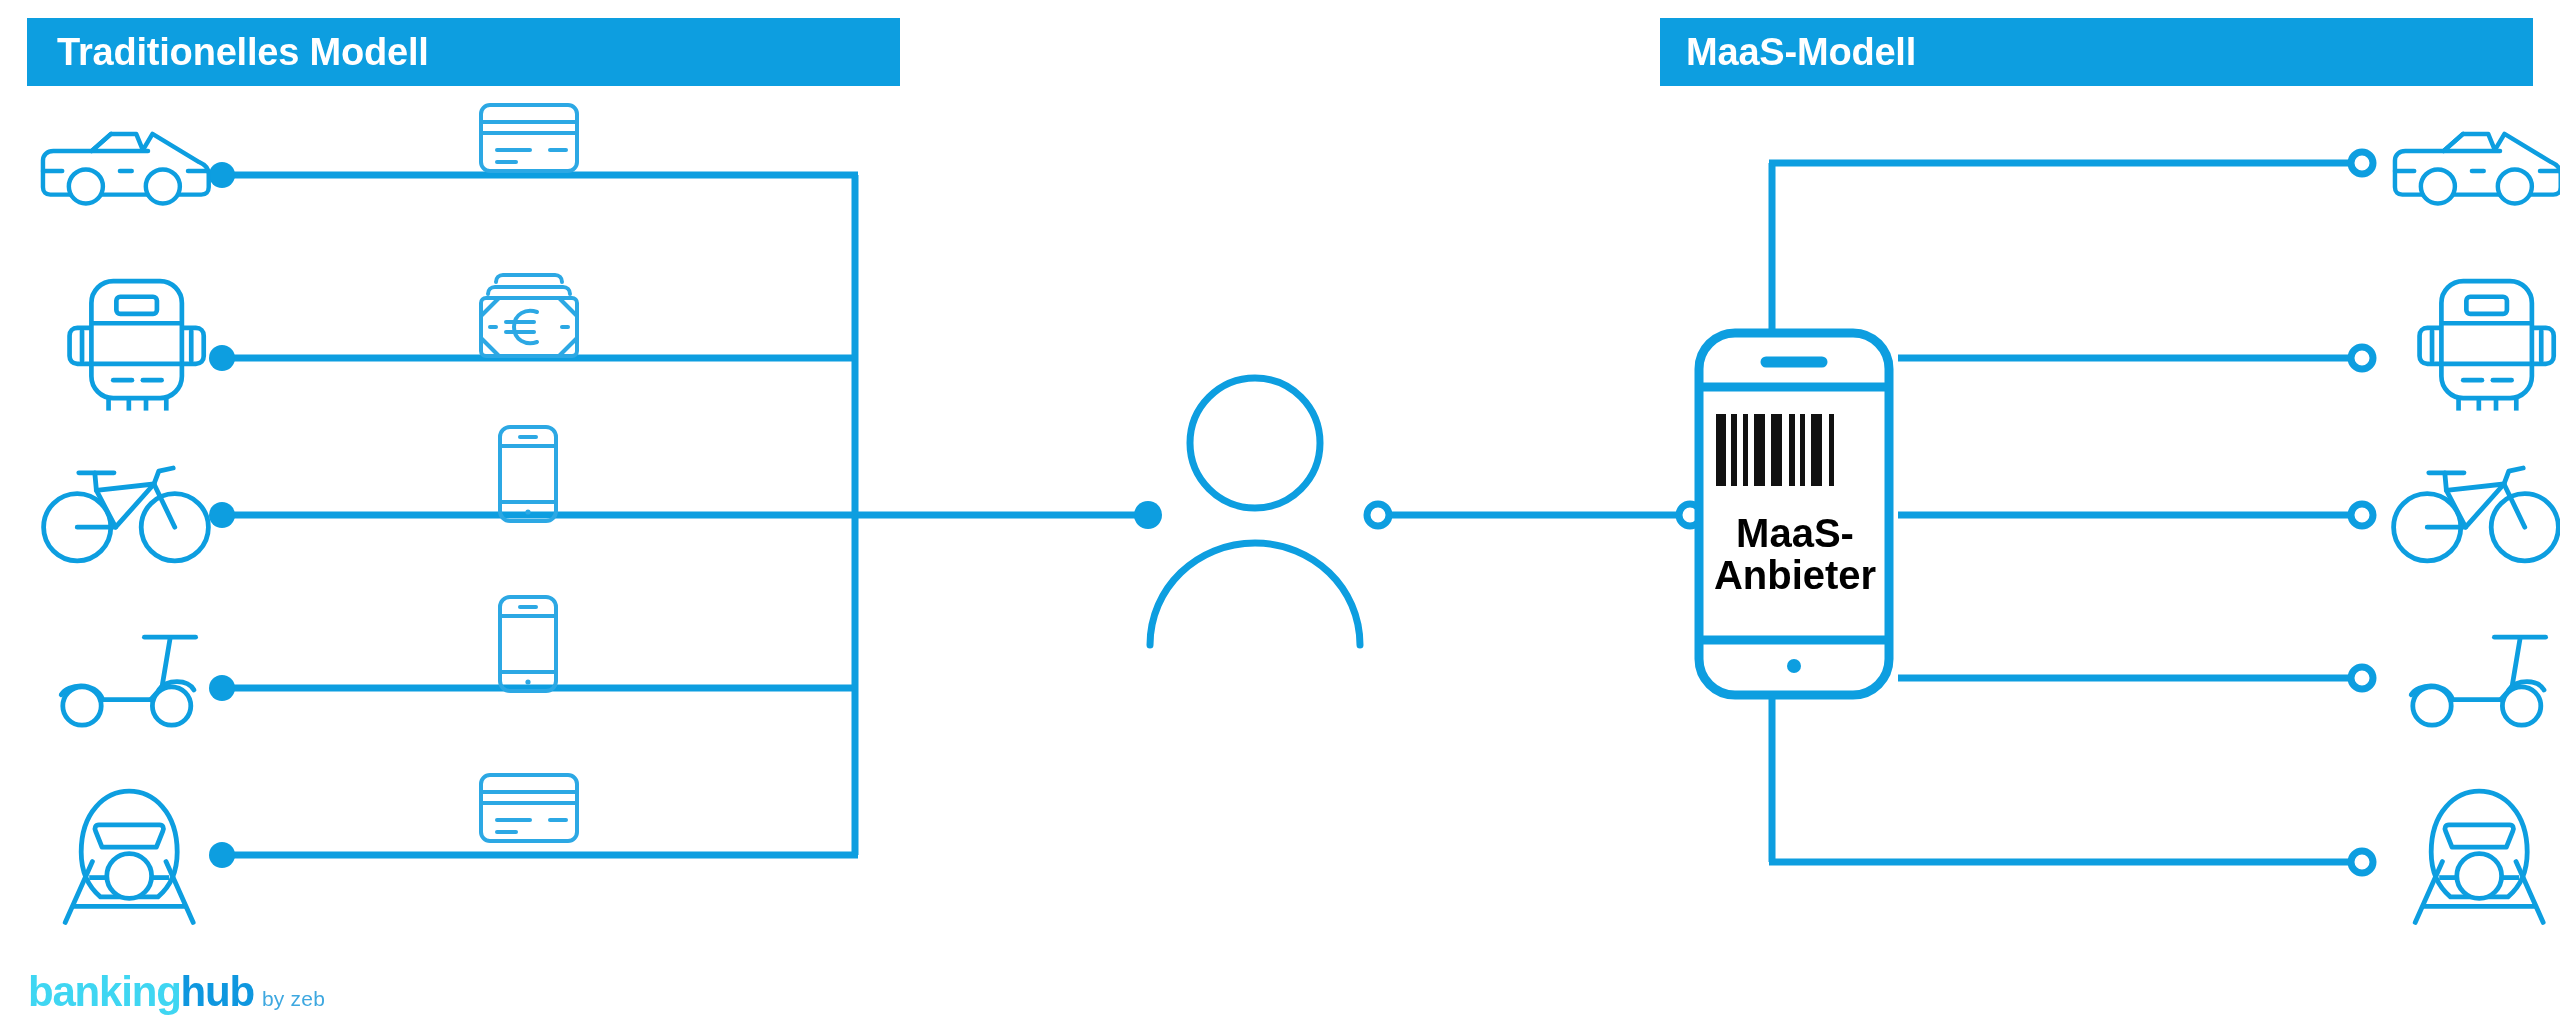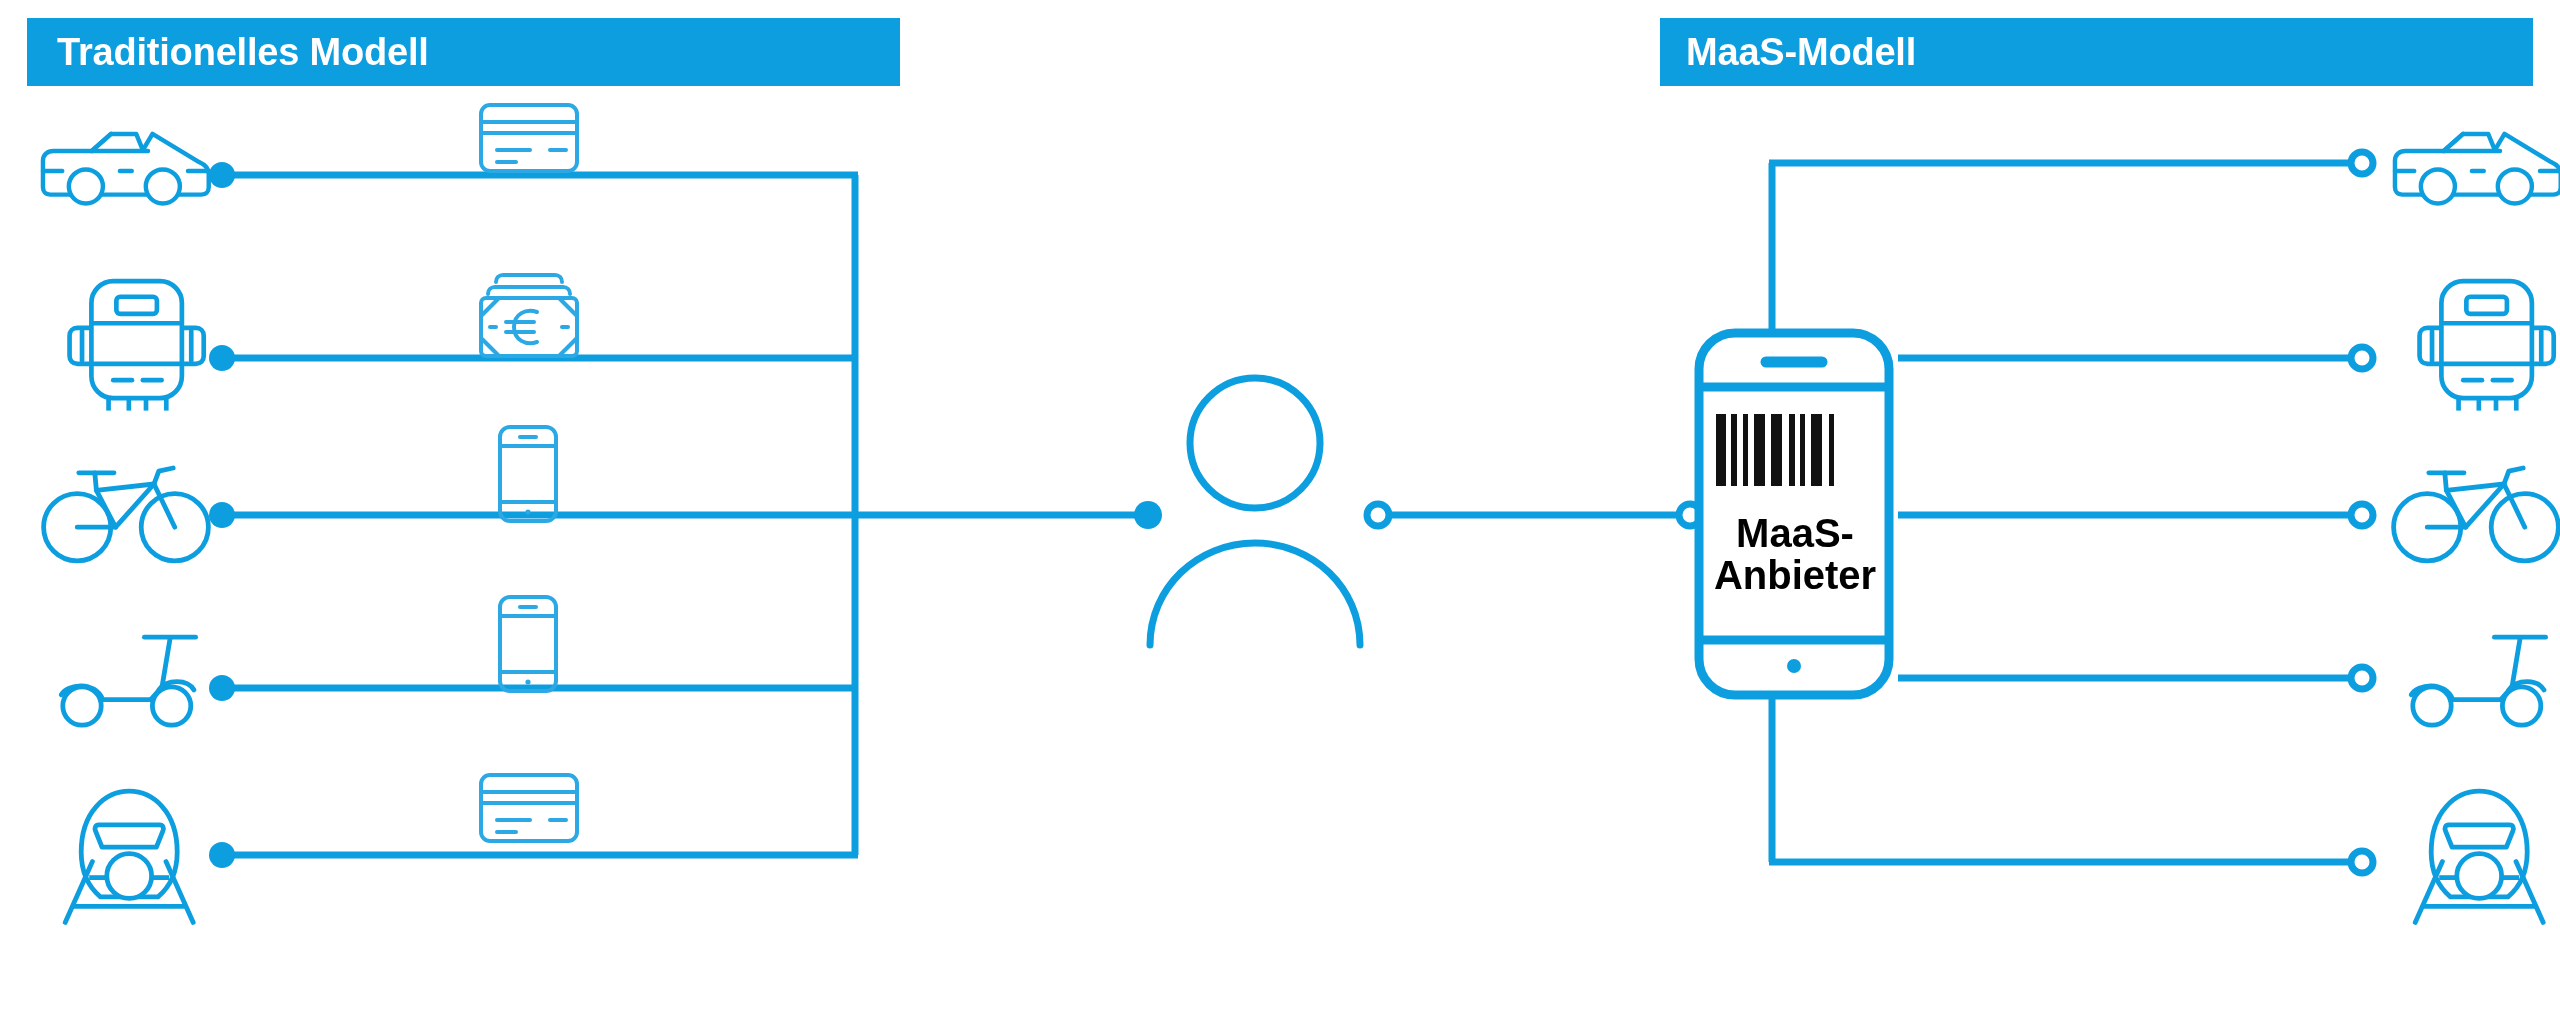--- a/index.html
+++ b/index.html
@@ -285,14 +285,19 @@
         <use href="#g-scooter"></use>
       </g>
     <g transform="translate(2412,788) scale(0.80)">
         <use href="#g-train"></use>
       </g>
   </svg>
 
   <div class="maas-label">MaaS-
 Anbieter</div>
 
+  <div id="logo">
+    <span class="lg-a">banking</span>
+    <span class="lg-b">hub</span>
+    <span class="lg-c">by zeb</span>
+  </div>
 
 </div>
 
 </body></html>

